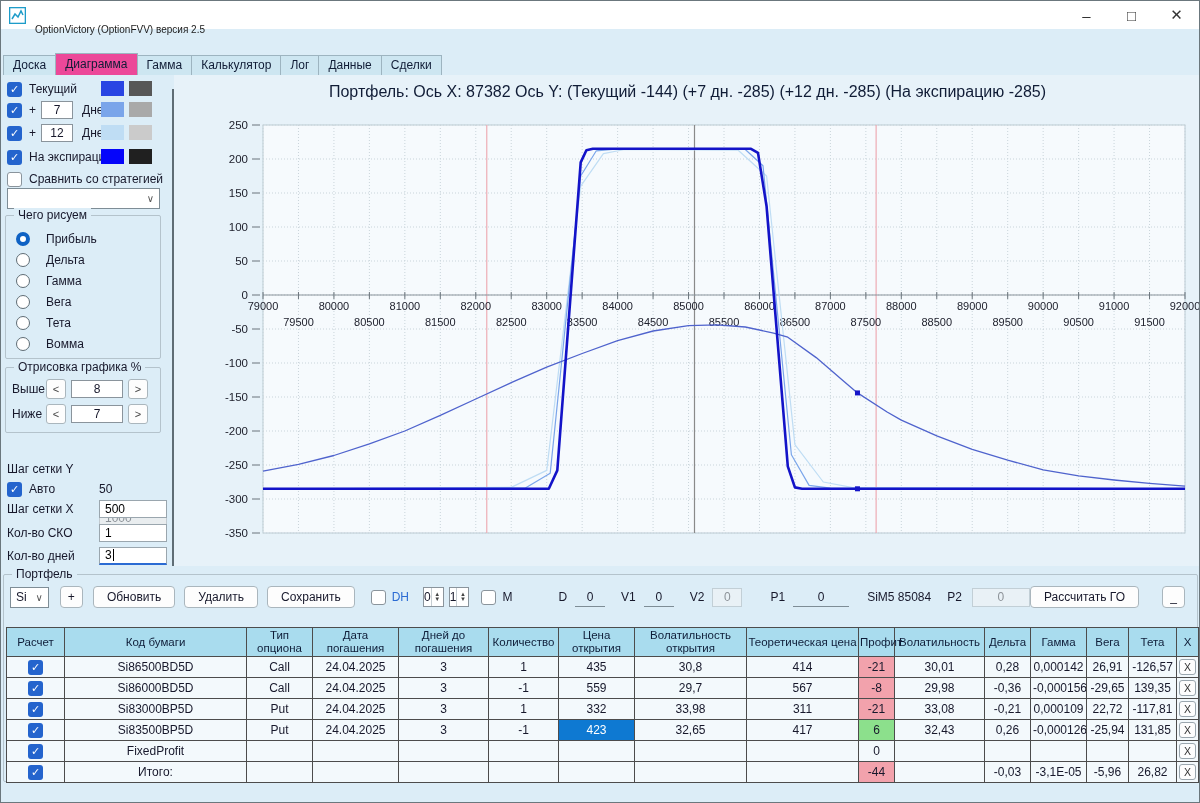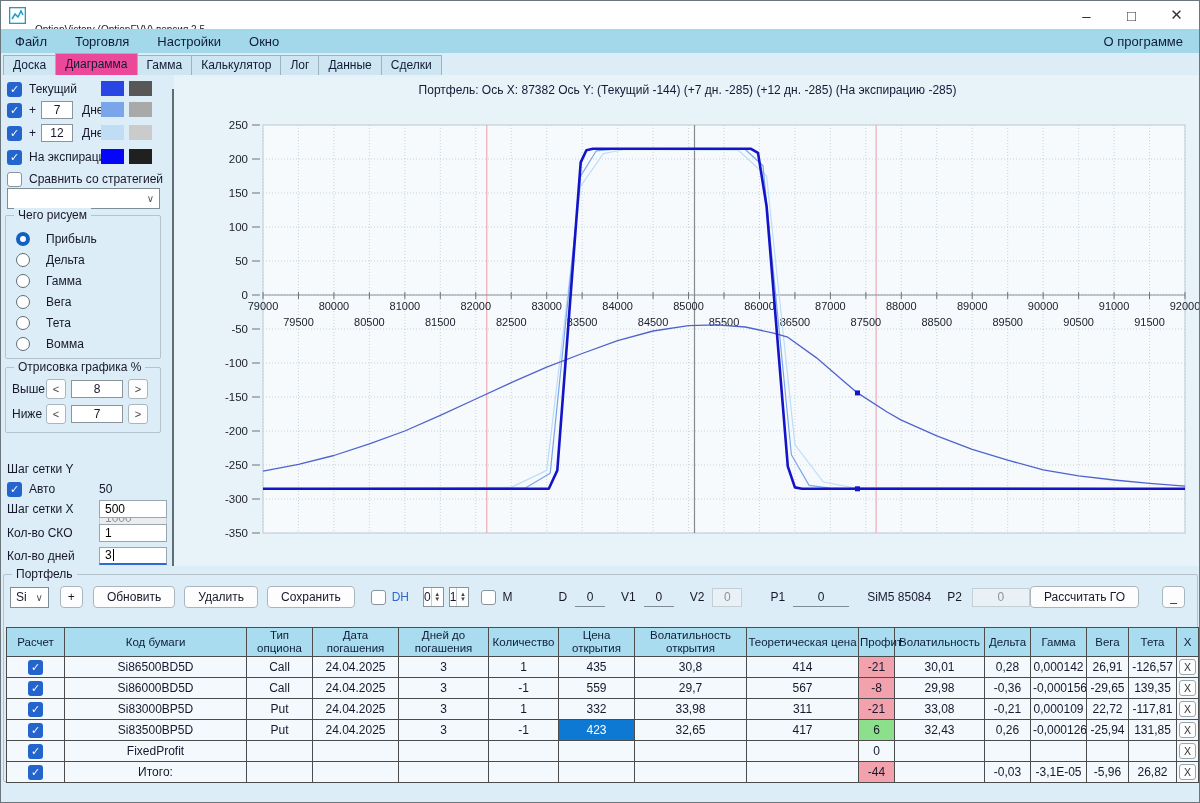--- a/index.html
+++ b/index.html
@@ -39,21 +39,21 @@
   .radio-label{margin-left:16px;}
   .arrow-btn{width:20px;height:20px;border:1px solid #aab6bd;border-radius:3px;background:#fdfdfd;font-size:11px;color:#444;
              display:inline-flex;align-items:center;justify-content:center;}
   .set-label{white-space:nowrap;}
   .set-input{position:absolute;left:92px;width:68px;height:18px;border:1px solid #9aa6ae;background:#fff;font-size:12px;padding:0 5px;color:#000000;}
   .set-input.disabled{background:#e9edef;color:#8d9399;border-color:#c2cad0;}
   .set-input.focused{border-bottom:2px solid #2b6bd3;}
   .caret{display:inline-block;width:1px;height:12px;background:#000;margin-left:1px;vertical-align:-2px;}
   
   #chart-panel{position:absolute;top:74px;left:173px;width:1027px;height:491px;background:#e7f2f9;}
-  #chart-header{position:absolute;top:8px;left:0;right:0;text-align:center;font-size:12px;color:#101c36;}
+  #chart-header{position:absolute;top:8px;left:0;right:0;text-align:center;font-size:16px;color:#101c36;}
   #chart-svg{position:absolute;top:26px;left:0;}
   
   #bottom-panel{position:absolute;top:565px;left:0;width:1200px;height:220px;background:#dcedf7;}
   #portfolio-box{position:absolute;top:8px;left:2px;width:1195px;height:208px;border:1px solid #b4c3cc;border-radius:2px;}
   #portfolio-box .legend{position:absolute;top:-8px;left:8px;background:#dcedf7;padding:0 4px;}
   #toolbar{position:absolute;top:10px;left:6px;right:6px;height:24px;display:flex;align-items:center;white-space:nowrap;}
   .btn{height:22px;border:1px solid #aab6bd;border-radius:4px;background:#fdfdfd;color:#17182b;font-size:12px;
        display:inline-flex;align-items:center;justify-content:center;padding:0 13px;}
   .combo{width:86px;height:21px;border:1px solid #7e8d96;background:#fff;display:inline-flex;align-items:center;padding:0 5px;position:relative;}
   .combo .chev{margin-left:auto;font-size:10px;color:#555;}
@@ -85,29 +85,20 @@
       <polyline points="3,12 6,7 9,10 12,4 14,8" fill="none" stroke="#1d9cc9" stroke-width="1.5"></polyline>
     </svg>
     <span id="title-text">OptionVictory (OptionFVV) версия 2.5</span>
     <div id="win-controls">
       <div class="win-btn">–</div>
       <div class="win-btn">□</div>
       <div class="win-btn">✕</div>
     </div>
   </div>
 
-  <div id="menubar">
-    <div id="menu-items" style="display:flex;">
-        <div class="menu-item">Файл</div>
-        <div class="menu-item">Торговля</div>
-        <div class="menu-item">Настройки</div>
-        <div class="menu-item">Окно</div>
-      </div>
-    <div class="menu-right">О программе</div>
-  </div>
 
   <div id="tabbar">
       <div class="tab">Доска</div>
       <div class="tab active">Диаграмма</div>
       <div class="tab">Гамма</div>
       <div class="tab">Калькулятор</div>
       <div class="tab">Лог</div>
       <div class="tab">Данные</div>
       <div class="tab">Сделки</div>
     </div>

